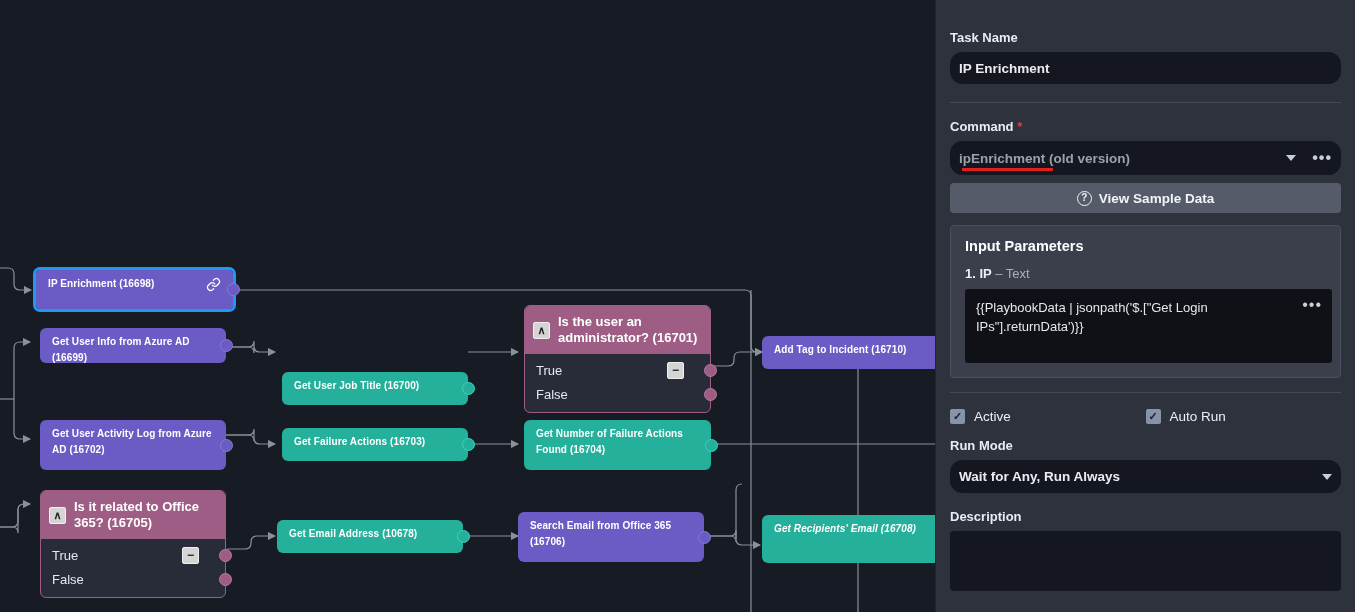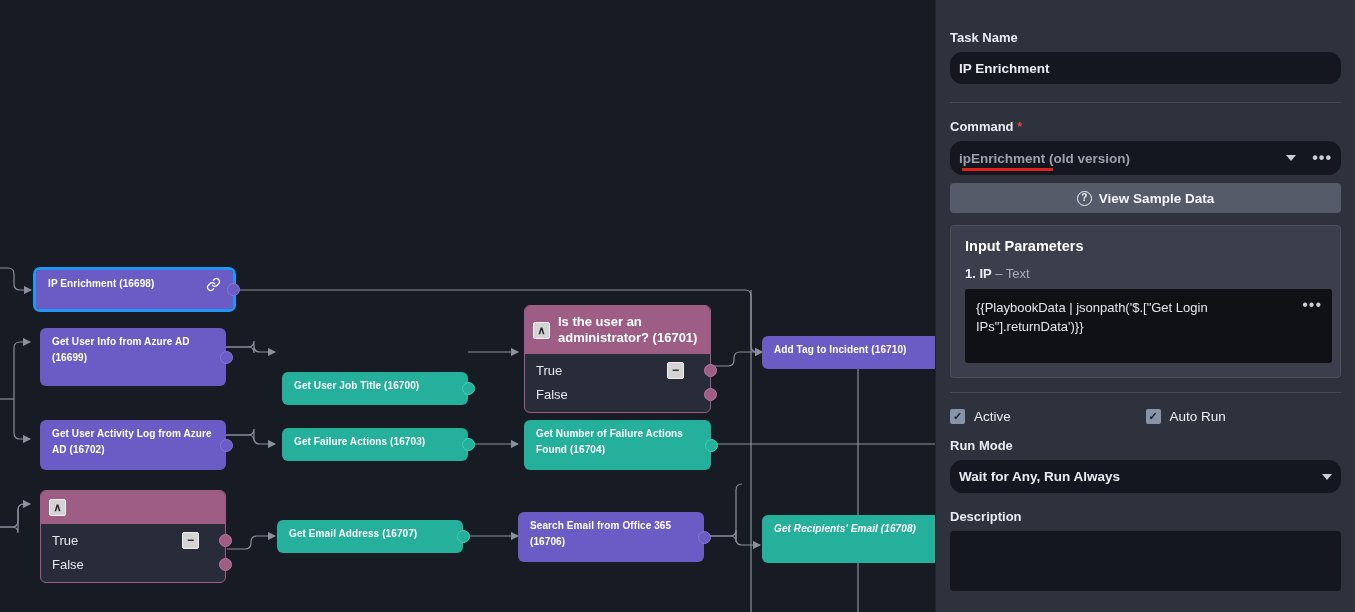--- a/index.html
+++ b/index.html
@@ -297,21 +297,21 @@
       <span class="ntxt">IP Enrichment (16698)</span>
       <span class="link-icon">
         <svg width="15" height="15" viewBox="0 0 24 24" fill="none" stroke="#ffffff" stroke-width="2" stroke-linecap="round">
           <path d="M10 13a5 5 0 0 0 7.5.5l3-3a5 5 0 0 0-7-7l-1.7 1.7"></path>
           <path d="M14 11a5 5 0 0 0-7.5-.5l-3 3a5 5 0 0 0 7 7l1.7-1.7"></path>
         </svg>
       </span>
       <span class="port purple"></span>
     </div>
 
-    <div class="node purple" style="left:40px; top:328px; width:186px; height:58px;">
+    <div class="node purple" style="left:40px; top:328px; width:186px; height:35px;">
       <span class="ntxt">Get User Info from Azure AD (16699)</span>
       <span class="port purple"></span>
     </div>
 
     <div class="node teal" style="left:282px; top:336px; width:186px; height:33px;margin-top:36px;">
       <span class="ntxt">Get User Job Title (16700)</span>
       <span class="port teal"></span>
     </div>
 
     <div class="cond" style="left:524px; top:305px; width:187px;">
@@ -347,36 +347,37 @@
     </div>
 
     <div class="node teal" style="left:524px; top:420px; width:187px; height:50px;">
       <span class="ntxt">Get Number of Failure Actions Found (16704)</span>
       <span class="port teal"></span>
     </div>
 
     <div class="cond" style="left:40px; top:490px; width:186px;">
       <div class="cond-head">
         <span class="cond-icon">∧</span>
+        <span>Is it related to Office 365? (16705)</span>
       </div>
       <div class="cond-body">
         <div class="cond-row">
           <span>True</span>
           <span class="minus">−</span>
           <span class="rport"></span>
         </div>
         <div class="cond-row">
           <span>False</span>
           <span class="rport"></span>
         </div>
       </div>
     </div>
 
     <div class="node teal" style="left:277px; top:520px; width:186px; height:33px;">
-      <span class="ntxt">Get Email Address (16707)</span>
+      <span class="ntxt">Get Email Address (10678)</span>
       <span class="port teal"></span>
     </div>
 
     <div class="node purple" style="left:518px; top:512px; width:186px; height:50px;">
       <span class="ntxt">Search Email from Office 365 (16706)</span>
       <span class="port purple"></span>
     </div>
 
     <div class="node teal" style="left:762px; top:515px; width:186px; height:48px;font-style:italic;">
       <span class="ntxt">Get Recipients' Email (16708)</span>

